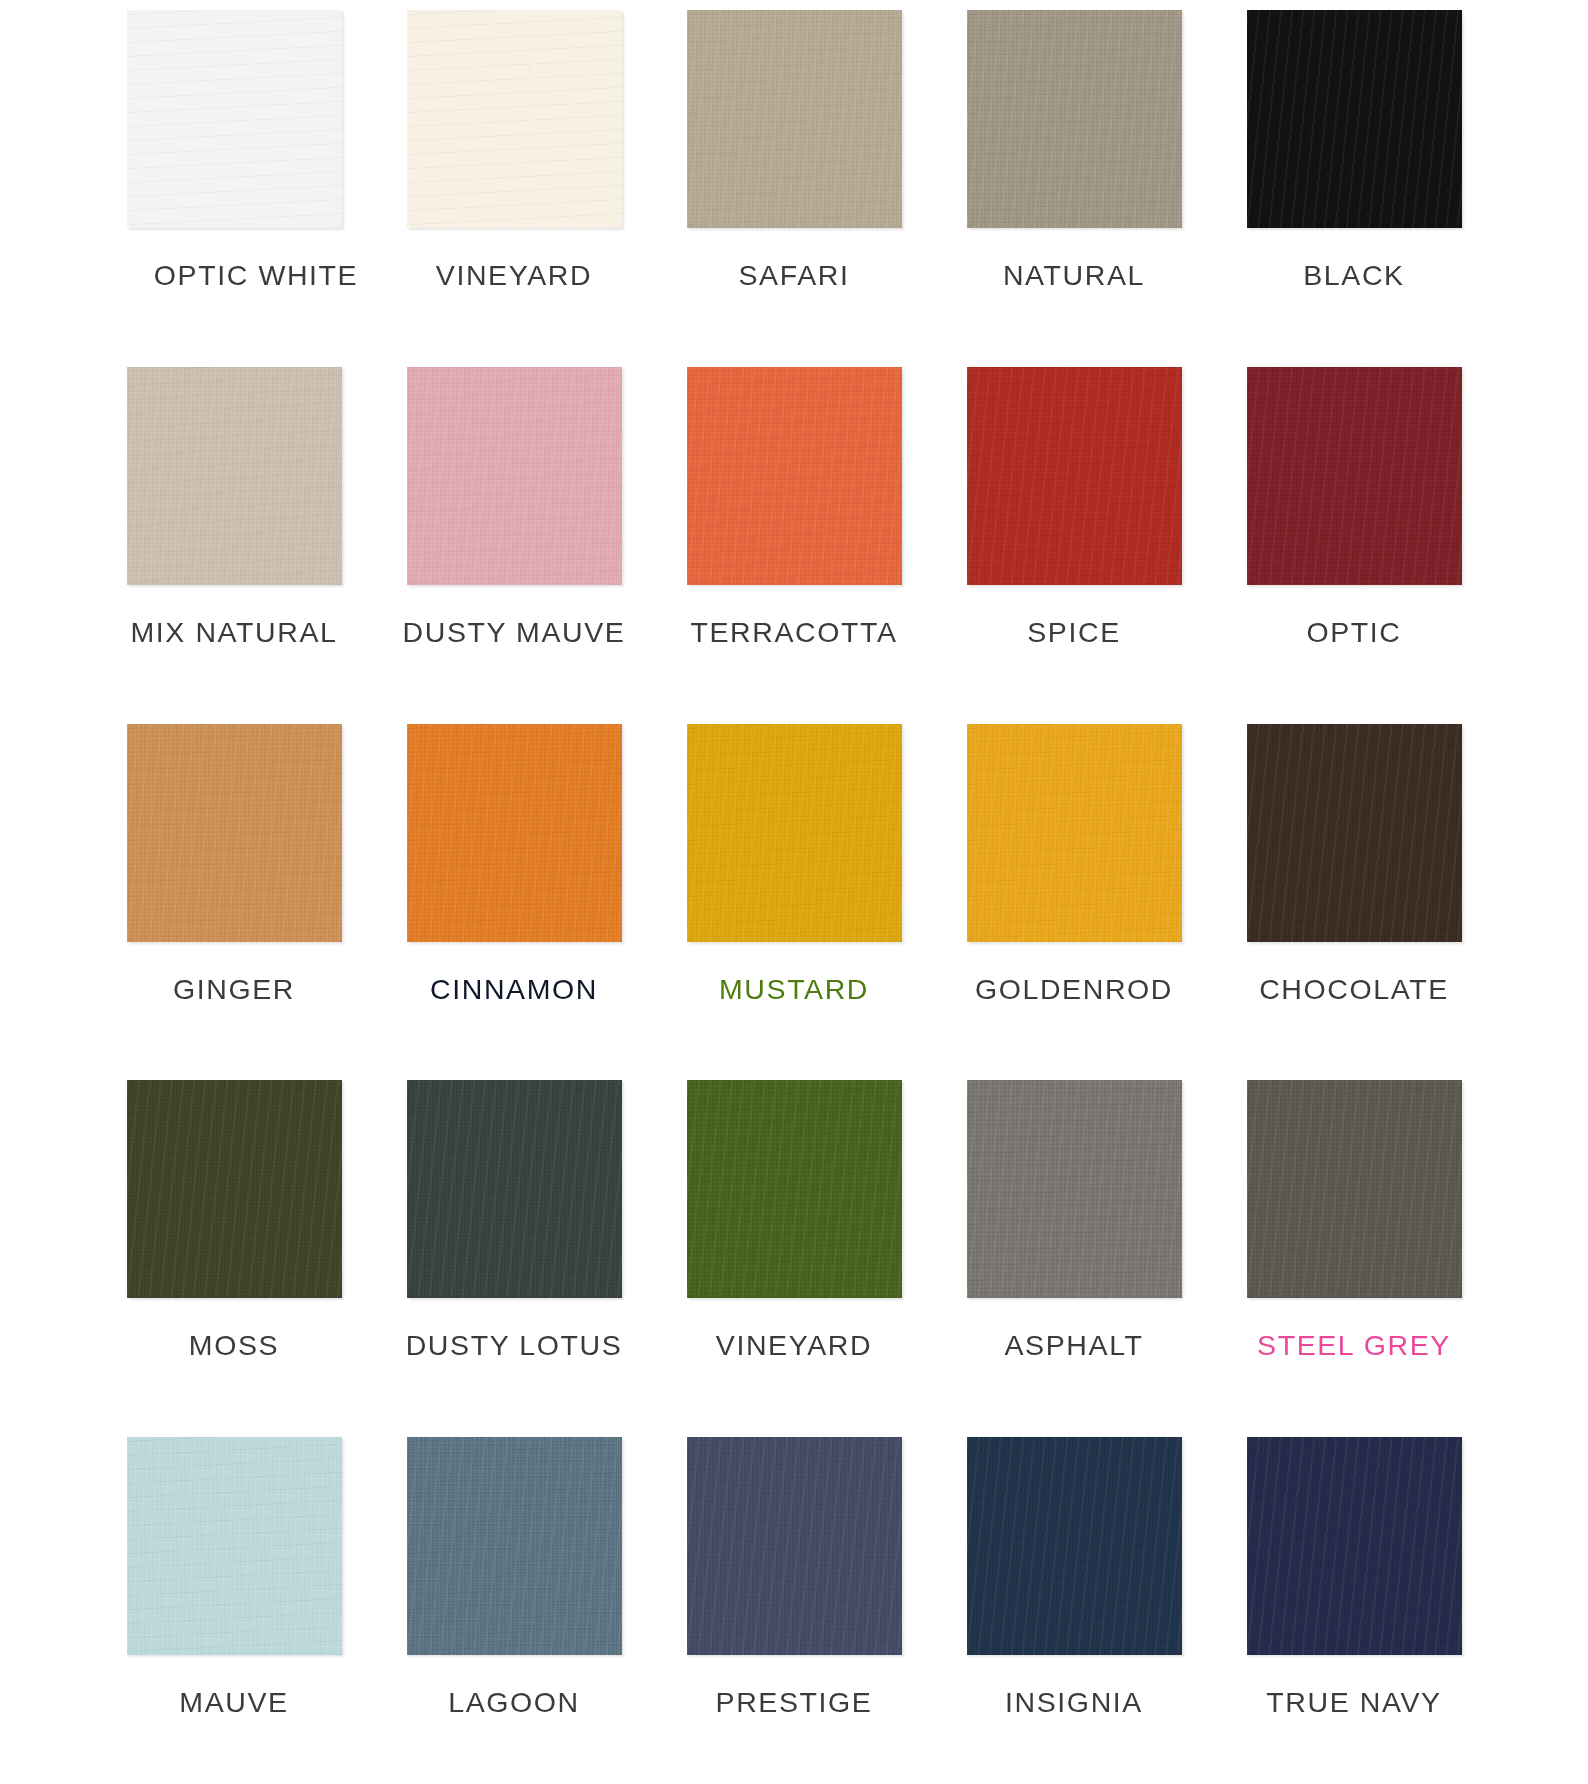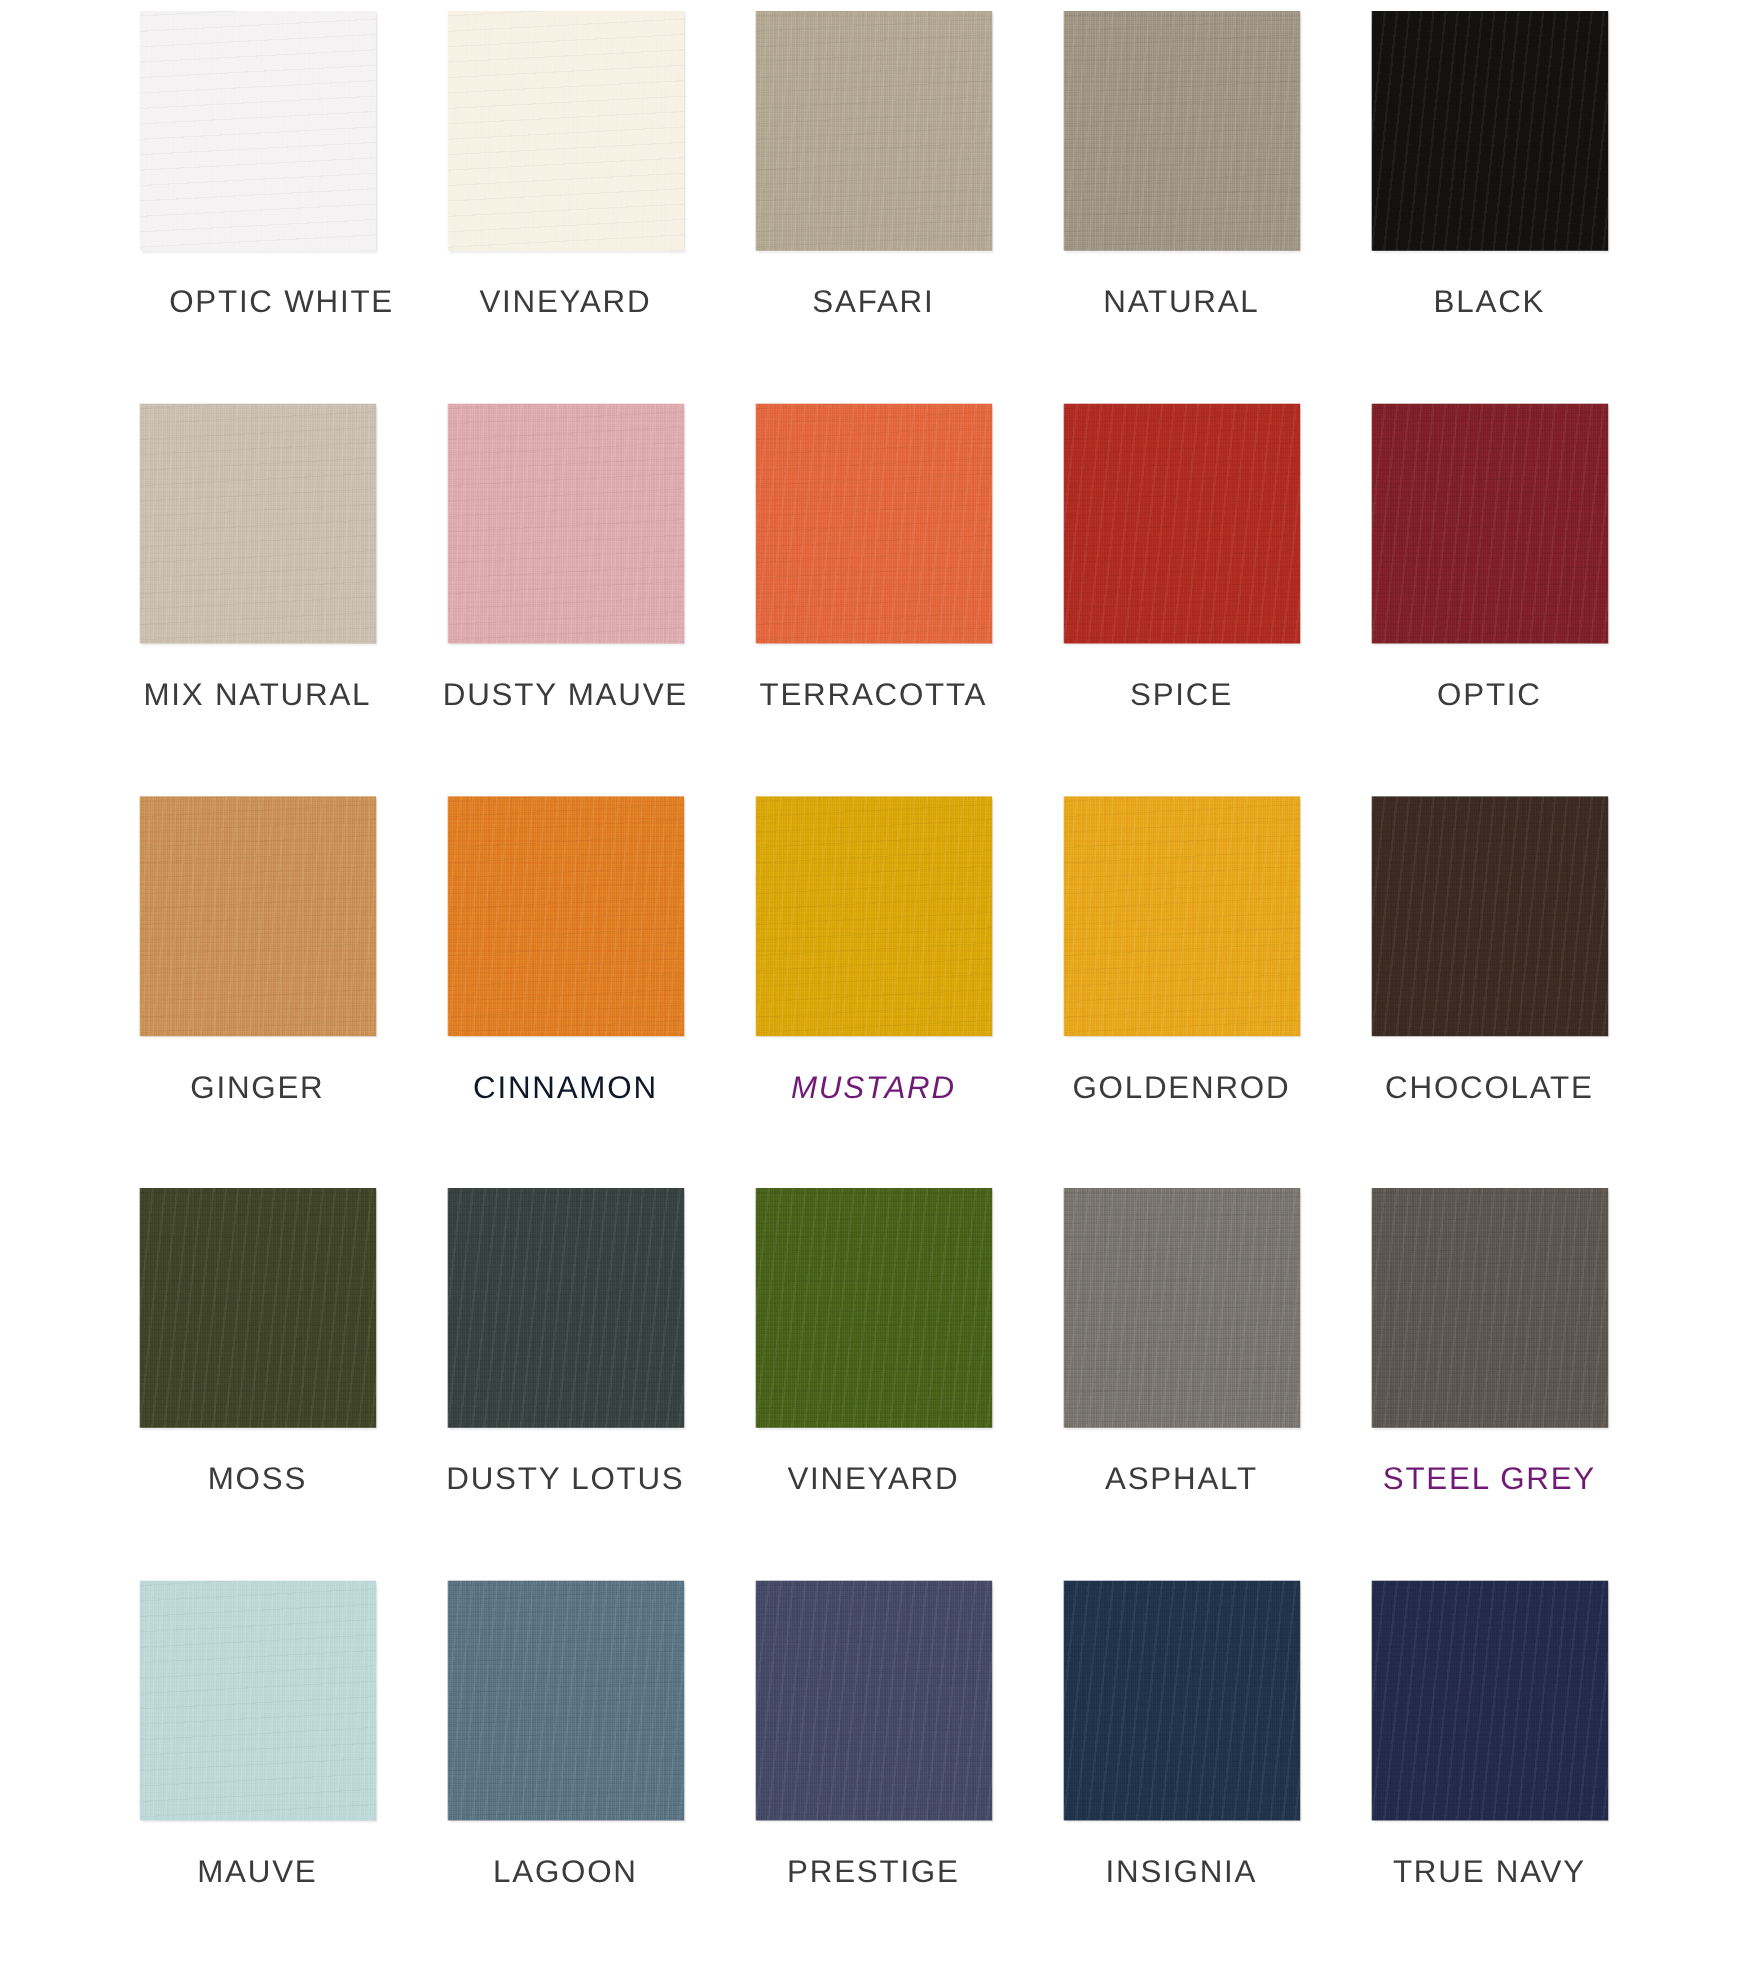--- a/index.html
+++ b/index.html
@@ -179,21 +179,21 @@
     <div class="swatch-cell">
       <div class="swatch-chip-wrap">
         <div class="swatch-chip" style="background-color: rgb(223, 123, 35);"></div>
       </div>
       <div class="swatch-label" style="color: #0f172a;">CINNAMON</div>
     </div>
     <div class="swatch-cell">
       <div class="swatch-chip-wrap">
         <div class="swatch-chip" style="background-color: rgb(217, 165, 10);"></div>
       </div>
-      <div class="swatch-label" style="color: #701a75; font-style: italic;">MUSTARD</div>
+      <div class="swatch-label" style="color: #4d7c0f;">MUSTARD</div>
     </div>
     <div class="swatch-cell">
       <div class="swatch-chip-wrap">
         <div class="swatch-chip" style="background-color: rgb(230, 165, 27);"></div>
       </div>
       <div class="swatch-label" style="color: rgb(59, 59, 59);">GOLDENROD</div>
     </div>
     <div class="swatch-cell">
       <div class="swatch-chip-wrap">
         <div class="swatch-chip" style="background-color: rgb(58, 42, 33);"></div>
@@ -221,21 +221,21 @@
     <div class="swatch-cell">
       <div class="swatch-chip-wrap">
         <div class="swatch-chip" style="background-color: rgb(118, 114, 110);"></div>
       </div>
       <div class="swatch-label" style="color: rgb(59, 59, 59);">ASPHALT</div>
     </div>
     <div class="swatch-cell">
       <div class="swatch-chip-wrap">
         <div class="swatch-chip" style="background-color: rgb(90, 85, 78);"></div>
       </div>
-      <div class="swatch-label" style="color: #701a75;">STEEL GREY</div>
+      <div class="swatch-label" style="color: #ec4899;">STEEL GREY</div>
     </div>
     <div class="swatch-cell">
       <div class="swatch-chip-wrap">
         <div class="swatch-chip" style="background-color: rgb(188, 215, 215);"></div>
       </div>
       <div class="swatch-label" style="color: rgb(59, 59, 59);">MAUVE</div>
     </div>
     <div class="swatch-cell">
       <div class="swatch-chip-wrap">
         <div class="swatch-chip" style="background-color: rgb(89, 113, 128);"></div>

